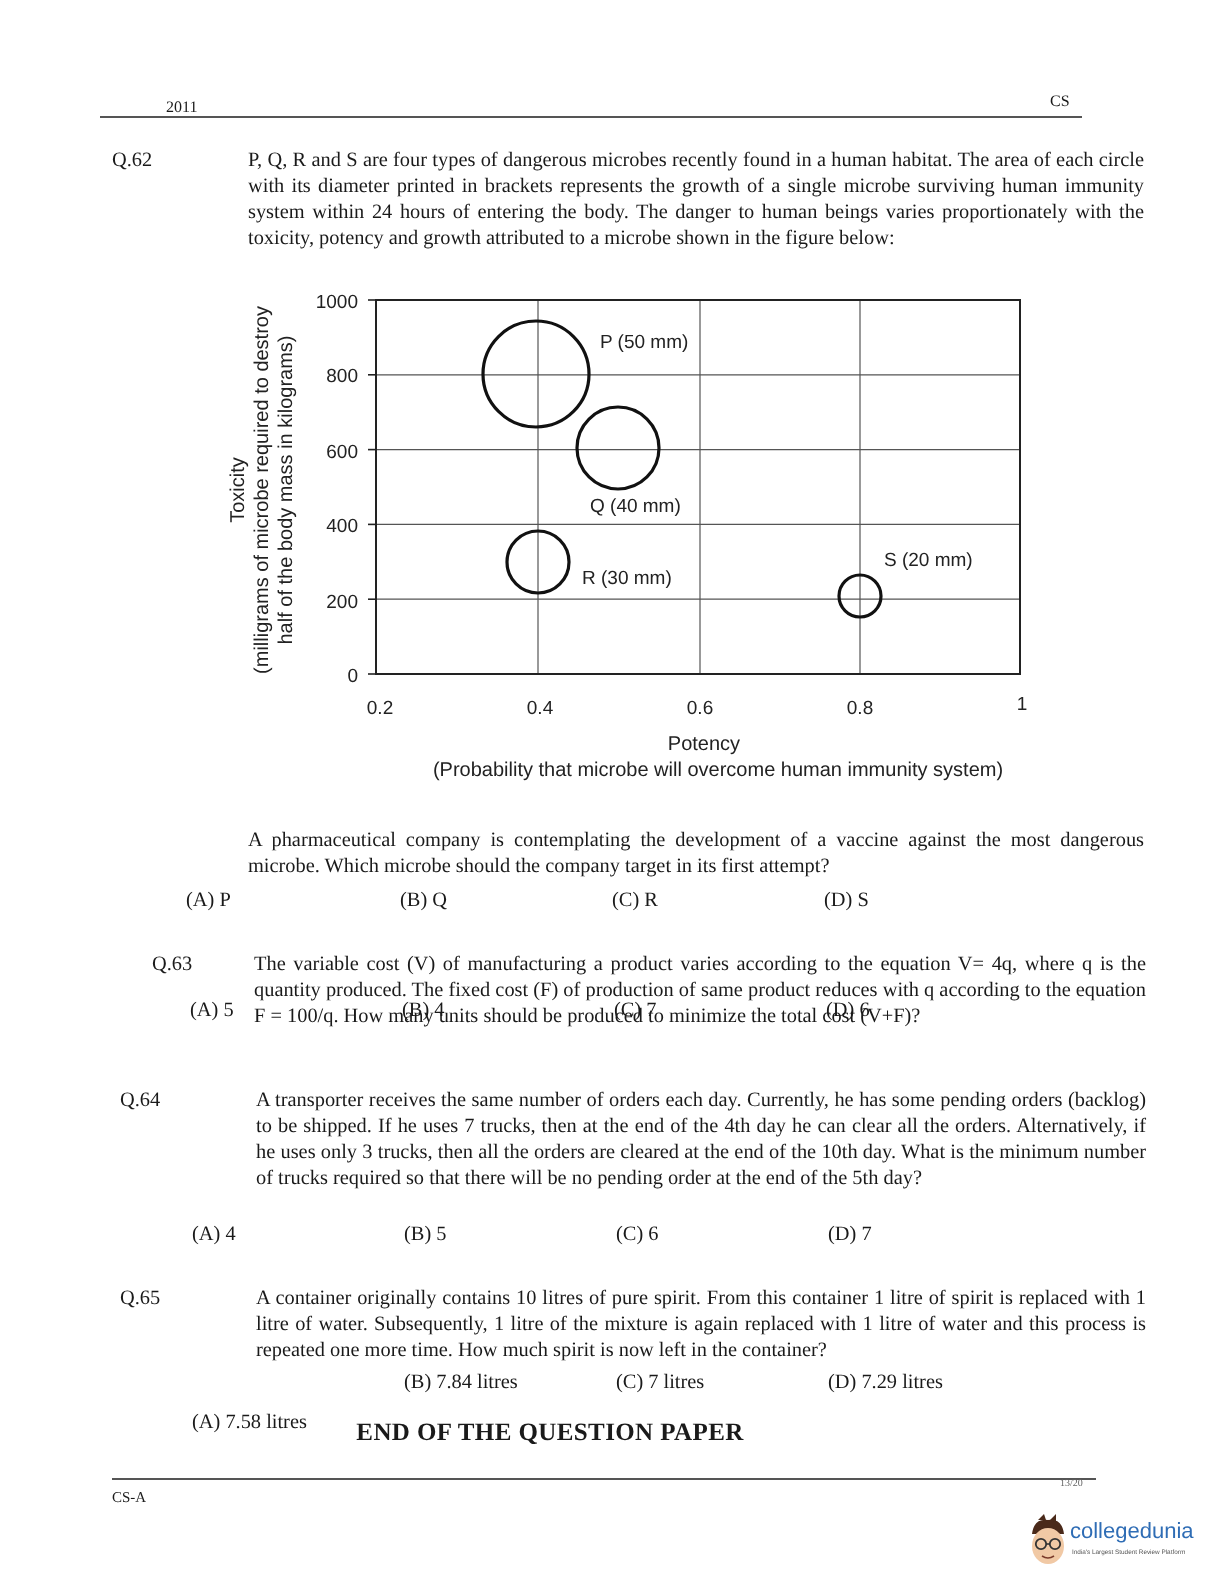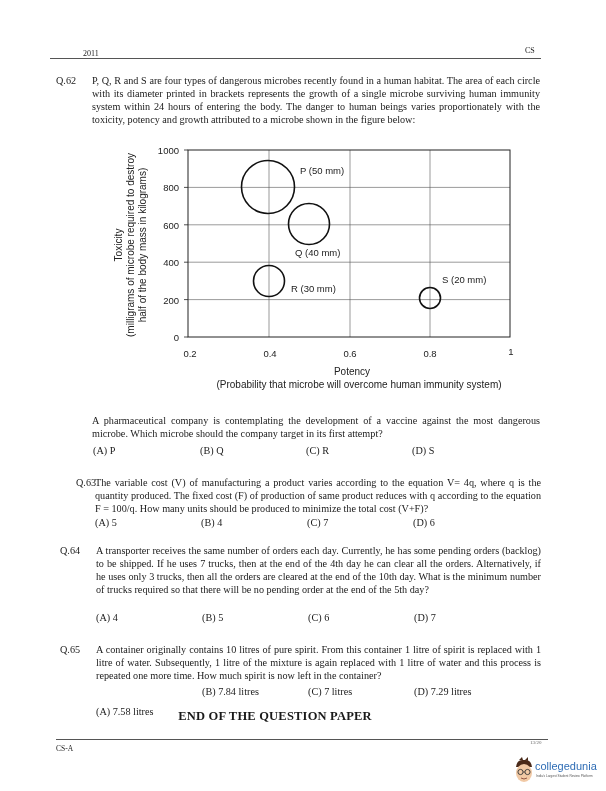--- a/index.html
+++ b/index.html
@@ -6,21 +6,21 @@
     body {
       width: 606px; height: 791px; position: relative; overflow: hidden;
       font-family: "Liberation Serif", "DejaVu Serif", serif; color: #1a1a1a;
     }
     .abs { position: absolute; }
     .hdr-year { left: 51px; top: 49px; font-size: 8px; margin-left: 32px; }
     .hdr-code { left: 525px; top: 46px; font-size: 8px; }
     .hdr-rule { left: 50px; top: 58px; width: 491px; height: 1px; background: #555; }
 
     .qnum { font-size: 10.2px; }
-    .qtext { font-size: 10.2px; line-height: 13px; text-align: justify; }
+    .qtext { font-size: 10.2px; line-height: 13px; text-align: justify; margin-left: 32px; }
     .opts { font-size: 10.2px; }
     .opt { position: absolute; white-space: nowrap; }
 
     .chart-svg { left: 100px; top: 140px; }
     .chart-svg text { font-family: "Liberation Sans", "DejaVu Sans", sans-serif; fill: #222; }
 
     .end-title { left: 0; width: 550px; top: 709px; text-align: center; font-weight: bold; font-size: 12.5px; letter-spacing: 0.2px; }
     .ftr-rule { left: 56px; top: 739px; width: 492px; height: 1px; background: #555; }
     .ftr-code { left: 56px; top: 744px; font-size: 7.5px; }
     .ftr-page { left: 530px; top: 740px; font-size: 5px; color: #666; }
@@ -102,21 +102,21 @@
 <div class="abs qtext" style="left:92px; top:414px; width:448px;">A pharmaceutical company is contemplating the development of a vaccine against the most dangerous microbe. Which microbe should the company target in its first attempt?</div>
 <div class="abs opts" style="left:0; top:445px; width:606px; height:14px;">
   <span class="opt" style="left:93px;">(A) P</span>
   <span class="opt" style="left:200px;">(B) Q</span>
   <span class="opt" style="left:306px;">(C) R</span>
   <span class="opt" style="left:412px;">(D) S</span>
 </div>
 
 <div class="abs qnum" style="left:60px; top:477px;margin-left:16px;">Q.63</div>
 <div class="abs qtext" style="left:95px; top:476px; width:446px;">The variable cost (V) of manufacturing a product varies according to the equation V= 4q, where q is the quantity produced. The fixed cost (F) of production of same product reduces with q according to the equation F = 100/q. How many units should be produced to minimize the total cost (V+F)?</div>
-<div class="abs opts" style="left:0; top:517px; width:500px; height:14px;">
+<div class="abs opts" style="left:0; top:500px; width:500px; height:14px;">
   <span class="opt" style="left:95px;">(A) 5</span>
   <span class="opt" style="left:201px;">(B) 4</span>
   <span class="opt" style="left:307px;">(C) 7</span>
   <span class="opt" style="left:413px;">(D)  6</span>
 </div>
 
 <div class="abs qnum" style="left:60px; top:545px;">Q.64</div>
 <div class="abs qtext" style="left:96px; top:544px; width:445px;">A transporter receives the same number of orders each day. Currently, he has some pending orders (backlog) to be shipped. If he uses 7 trucks, then at the end of the 4th day he can clear all the orders. Alternatively, if he uses only 3 trucks, then all the orders are cleared at the end of the 10th day. What is the minimum number of trucks required so that there will be no pending order at the end of the 5th day?</div>
 <div class="abs opts" style="left:0; top:612px; width:606px; height:14px;">
   <span class="opt" style="left:96px;">(A) 4</span>

